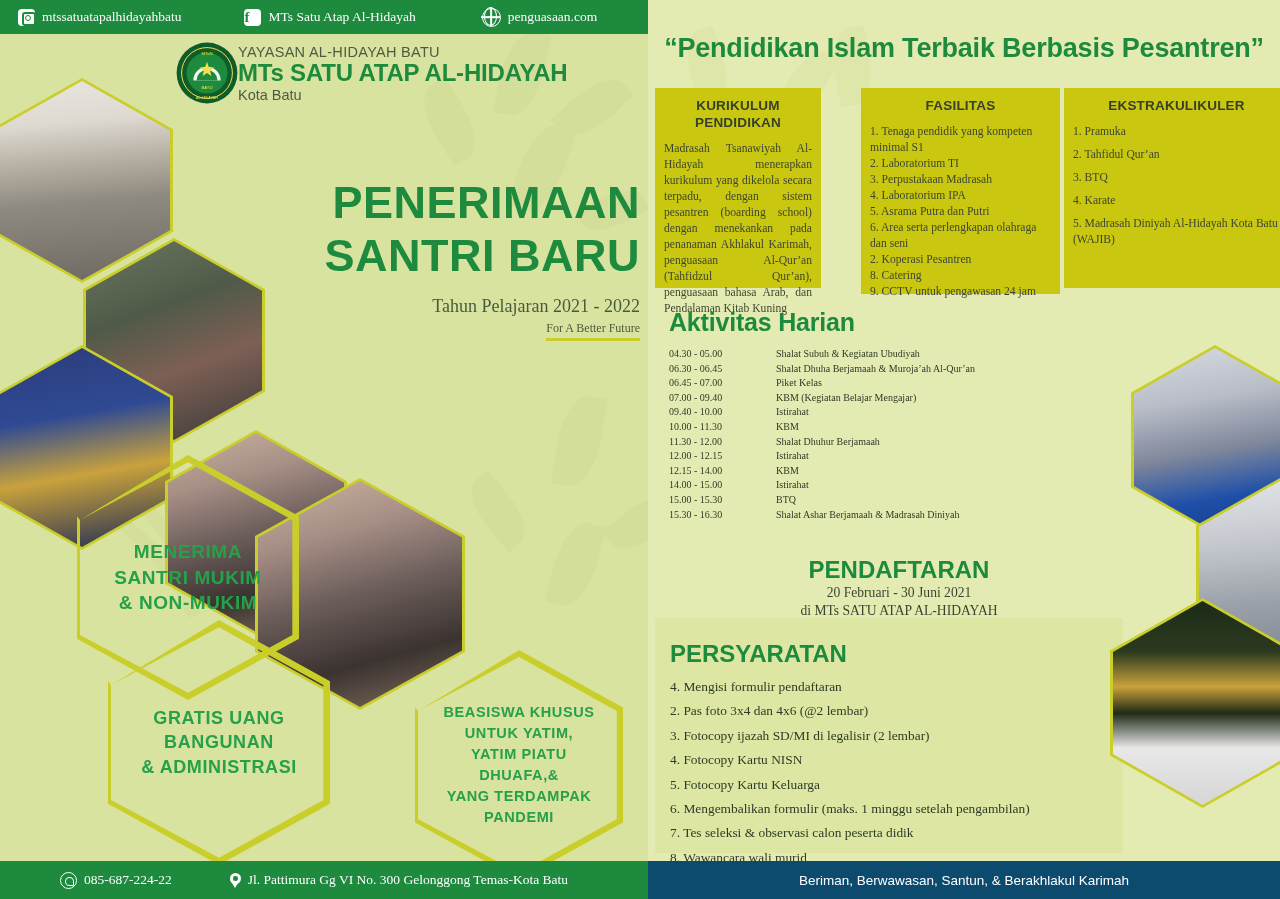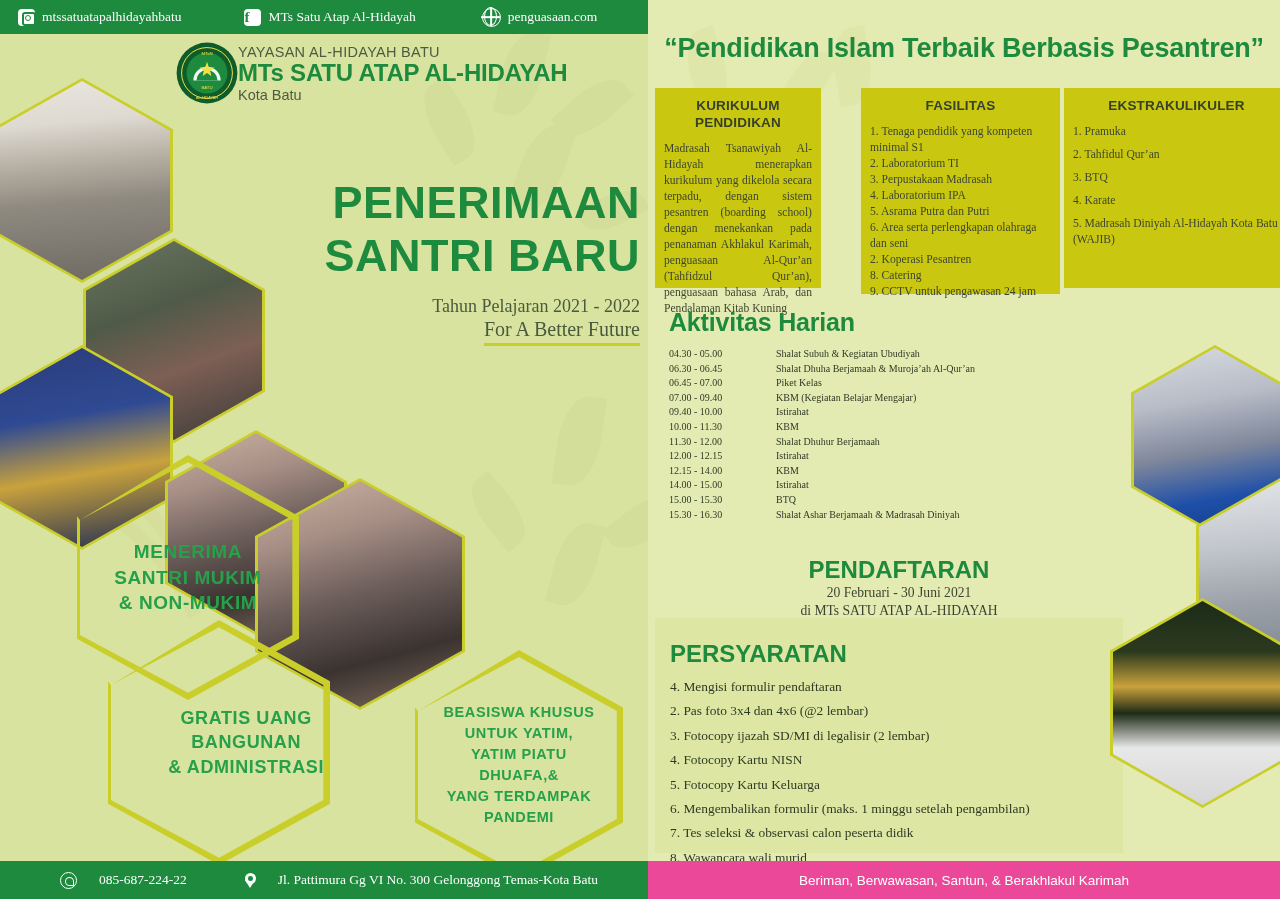--- a/index.html
+++ b/index.html
@@ -103,21 +103,21 @@
   #headline { position: absolute; left: 300px; top: 176px; width: 340px; text-align: right; }
   #hl1, #hl2 {
     font-family: "Liberation Sans", sans-serif; font-weight: bold;
     font-size: 45px; color: #1d8a3e; letter-spacing: .5px; line-height: 1.18;
   }
   #hl-year {
     margin-top: 12px; font-family: "Liberation Serif", serif;
     font-size: 18px; color: #4a5a3c; line-height: 1.35;
   }
   #hl-tag {
-    font-family: "Liberation Serif", serif; font-size: 20px; color: #4a5a3c;
+    font-family: "Liberation Serif", serif; font-size: 12px; color: #4a5a3c;
     display: inline-block; padding-bottom: 2px; border-bottom: 3px solid #c9ce2b;
   }
 
   
   .hex {
     position: absolute;
     clip-path: polygon(50% 0%, 100% 25%, 100% 75%, 50% 100%, 0% 75%, 0% 25%);
   }
   .hex-frame { background: #c9ce2b; }
   .hex-inner {
@@ -223,24 +223,24 @@
     color: #2f3a26; line-height: 1.82;
   }
 
   
   #footer-left {
     position: absolute; left: 0; bottom: 0; width: 648px; height: 38px;
     background: #1d8a3e; display: flex; align-items: center; color: #ffffff;
   }
   #footer-right {
     position: absolute; left: 648px; bottom: 0; width: 632px; height: 38px;
-    background: #ec4899; display: flex; align-items: center; justify-content: center;
+    background: #0c4a6e; display: flex; align-items: center; justify-content: center;
   }
   .foot-item {
-    display: flex; align-items: center; gap: 22px;
+    display: flex; align-items: center; gap: 7px;
     font-family: "Liberation Serif", serif; font-size: 13.5px; color: #ffffff;
   }
   #foot-phone { margin-left: 60px; }
   #foot-addr { margin-left: 58px; }
   #footer-right-text {
     font-family: "Liberation Sans", sans-serif; font-size: 13.5px; color: #ffffff;
   }
   .wa {
     width: 17px; height: 17px; border: 1.6px solid #ffffff; border-radius: 50%;
     position: relative; flex: none;
@@ -354,21 +354,21 @@
   </div>
 
   <div class="hex hex-outline" style="left:77px; top:455px; width:222px; height:245px;"></div>
   <div class="hex-text" style="left:77px; top:455px; width:222px; height:245px; font-size:19px; line-height:1.35;">
     <span style="white-space:pre-line;">MENERIMA
 SANTRI MUKIM
 &amp; NON-MUKIM</span>
   </div>
 
   <div class="hex hex-outline" style="left:108px; top:620px; width:222px; height:245px;"></div>
-  <div class="hex-text" style="left:108px; top:620px; width:222px; height:245px; font-size:18px; line-height:1.35;justify-content:flex-end;">
+  <div class="hex-text" style="left:108px; top:620px; width:222px; height:245px; font-size:18px; line-height:1.35;">
     <span style="white-space:pre-line;">GRATIS UANG
 BANGUNAN
 &amp; ADMINISTRASI</span>
   </div>
 
   <div class="hex hex-outline" style="left:415px; top:650px; width:208px; height:230px;"></div>
   <div class="hex-text" style="left:415px; top:650px; width:208px; height:230px; font-size:14.5px; line-height:1.45;">
     <span style="white-space:pre-line;">BEASISWA KHUSUS
 UNTUK YATIM,
 YATIM PIATU

